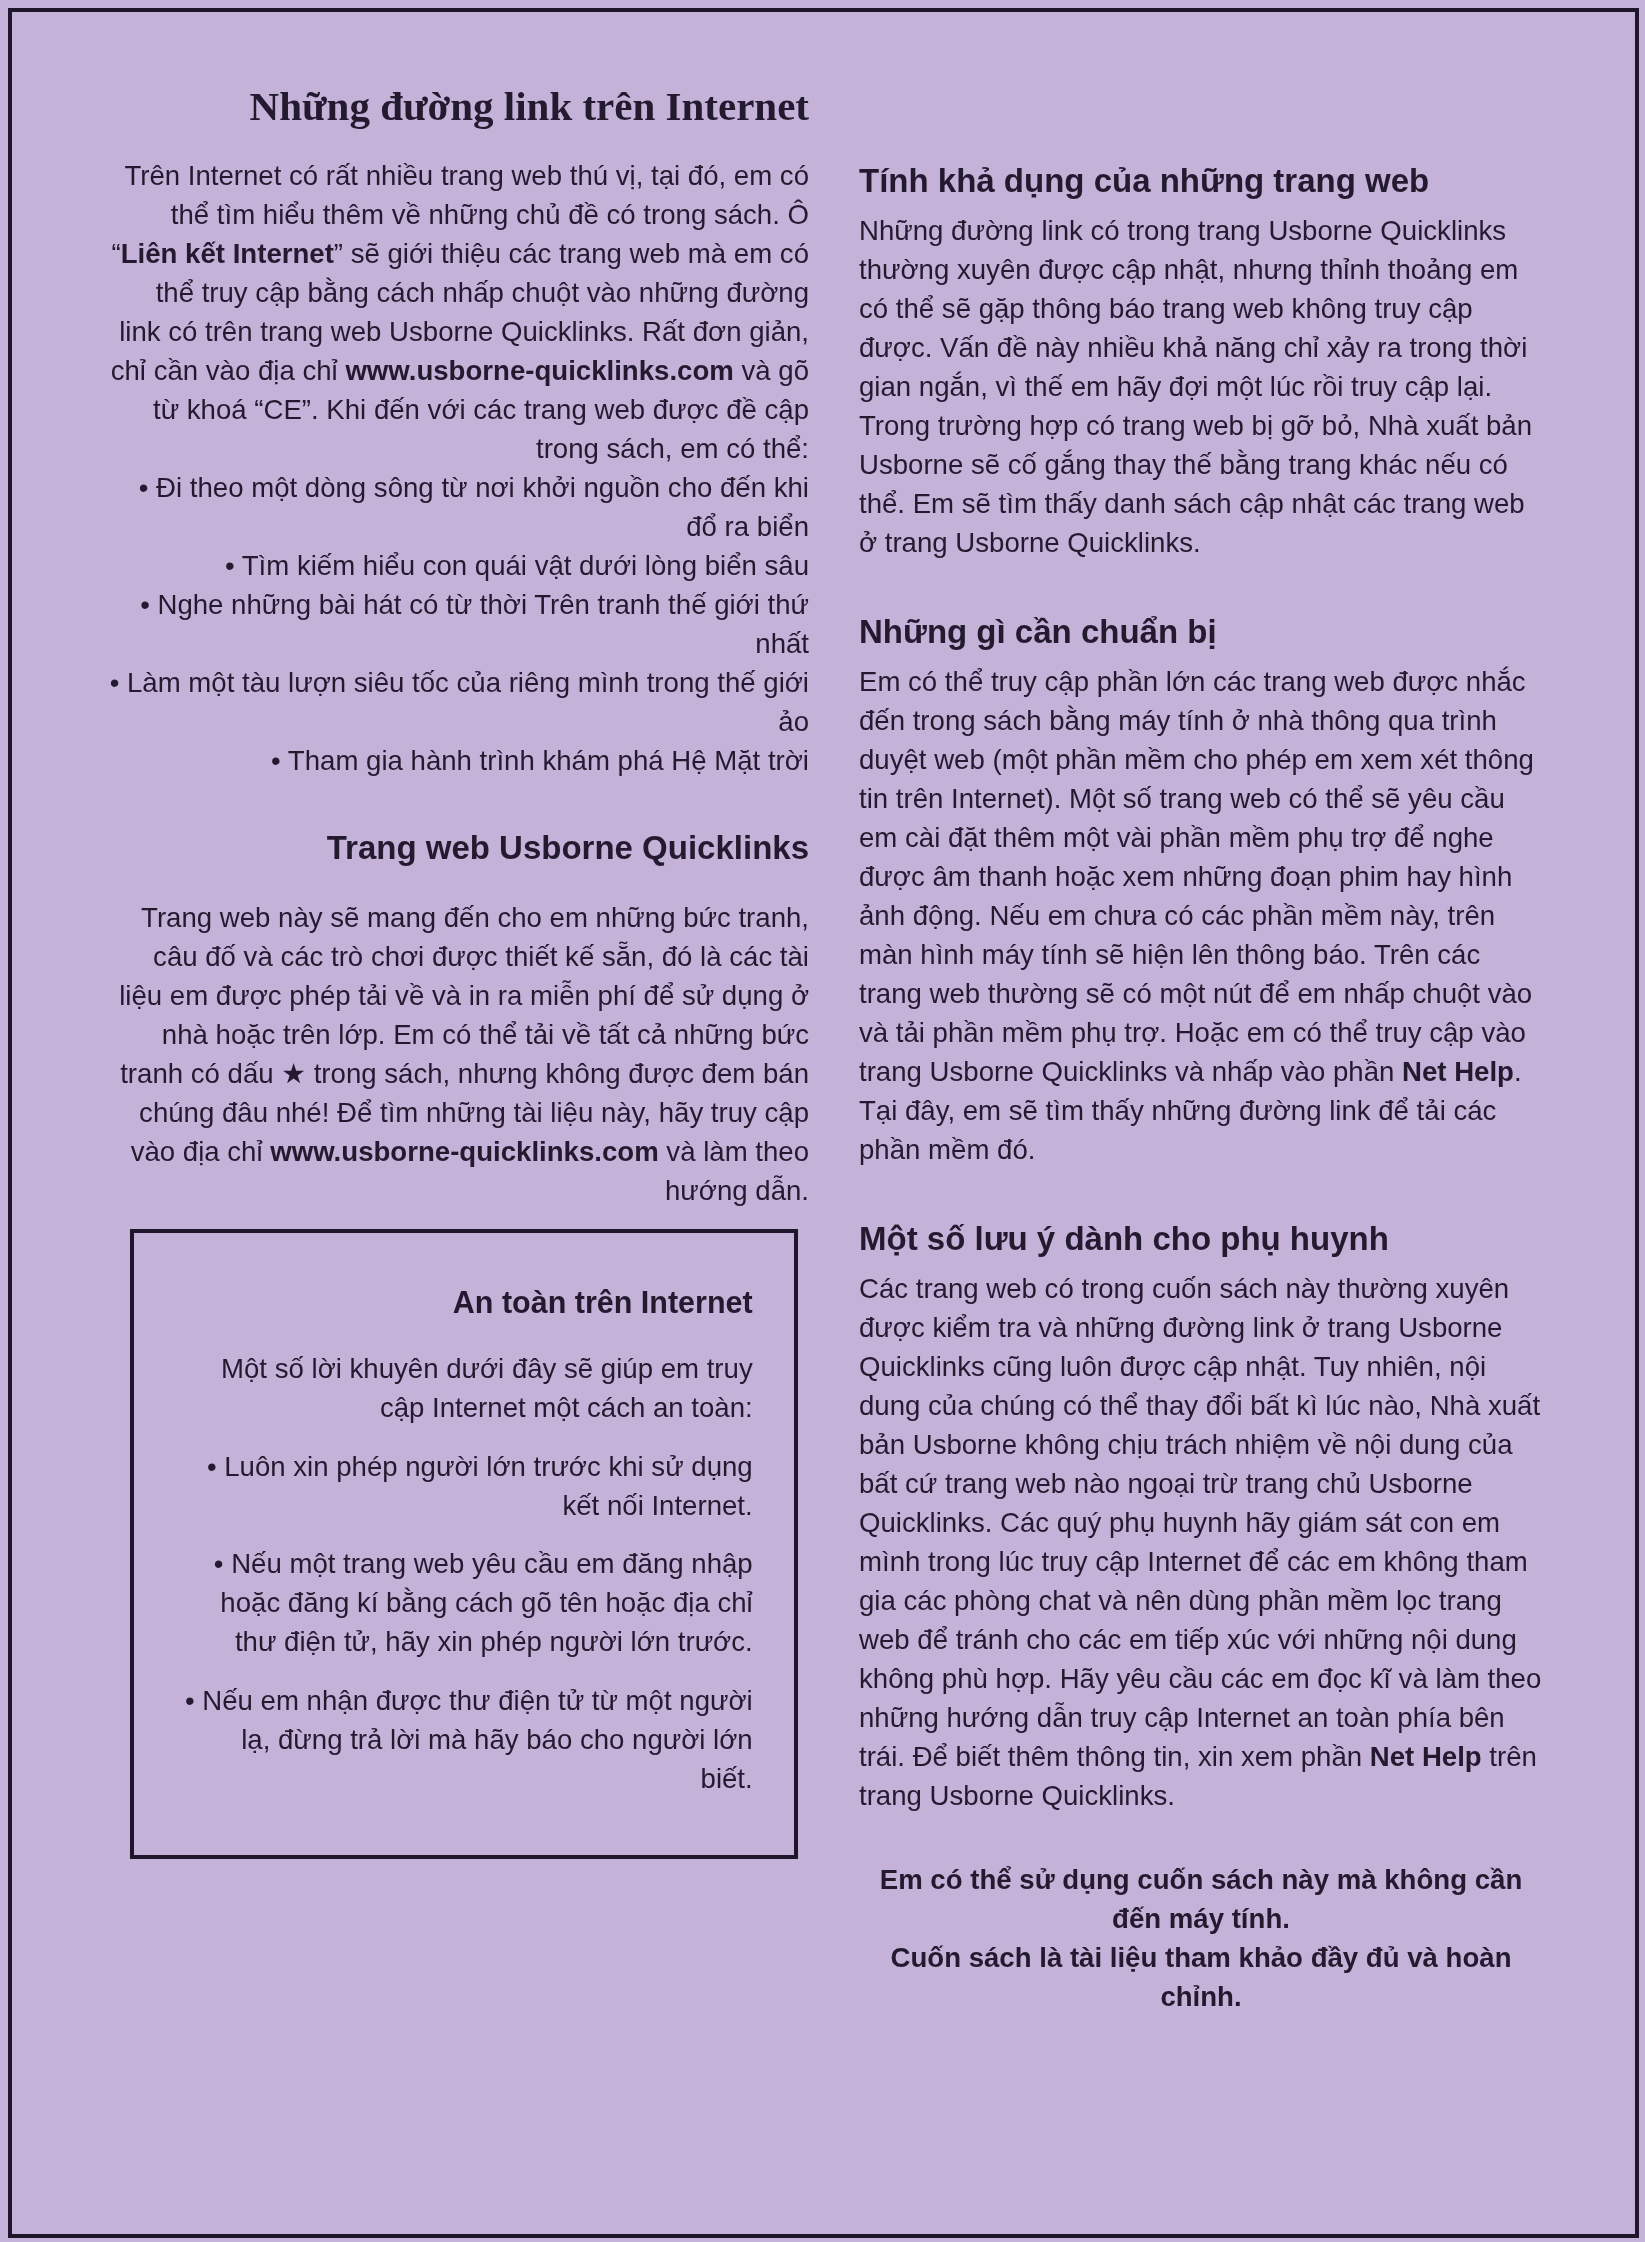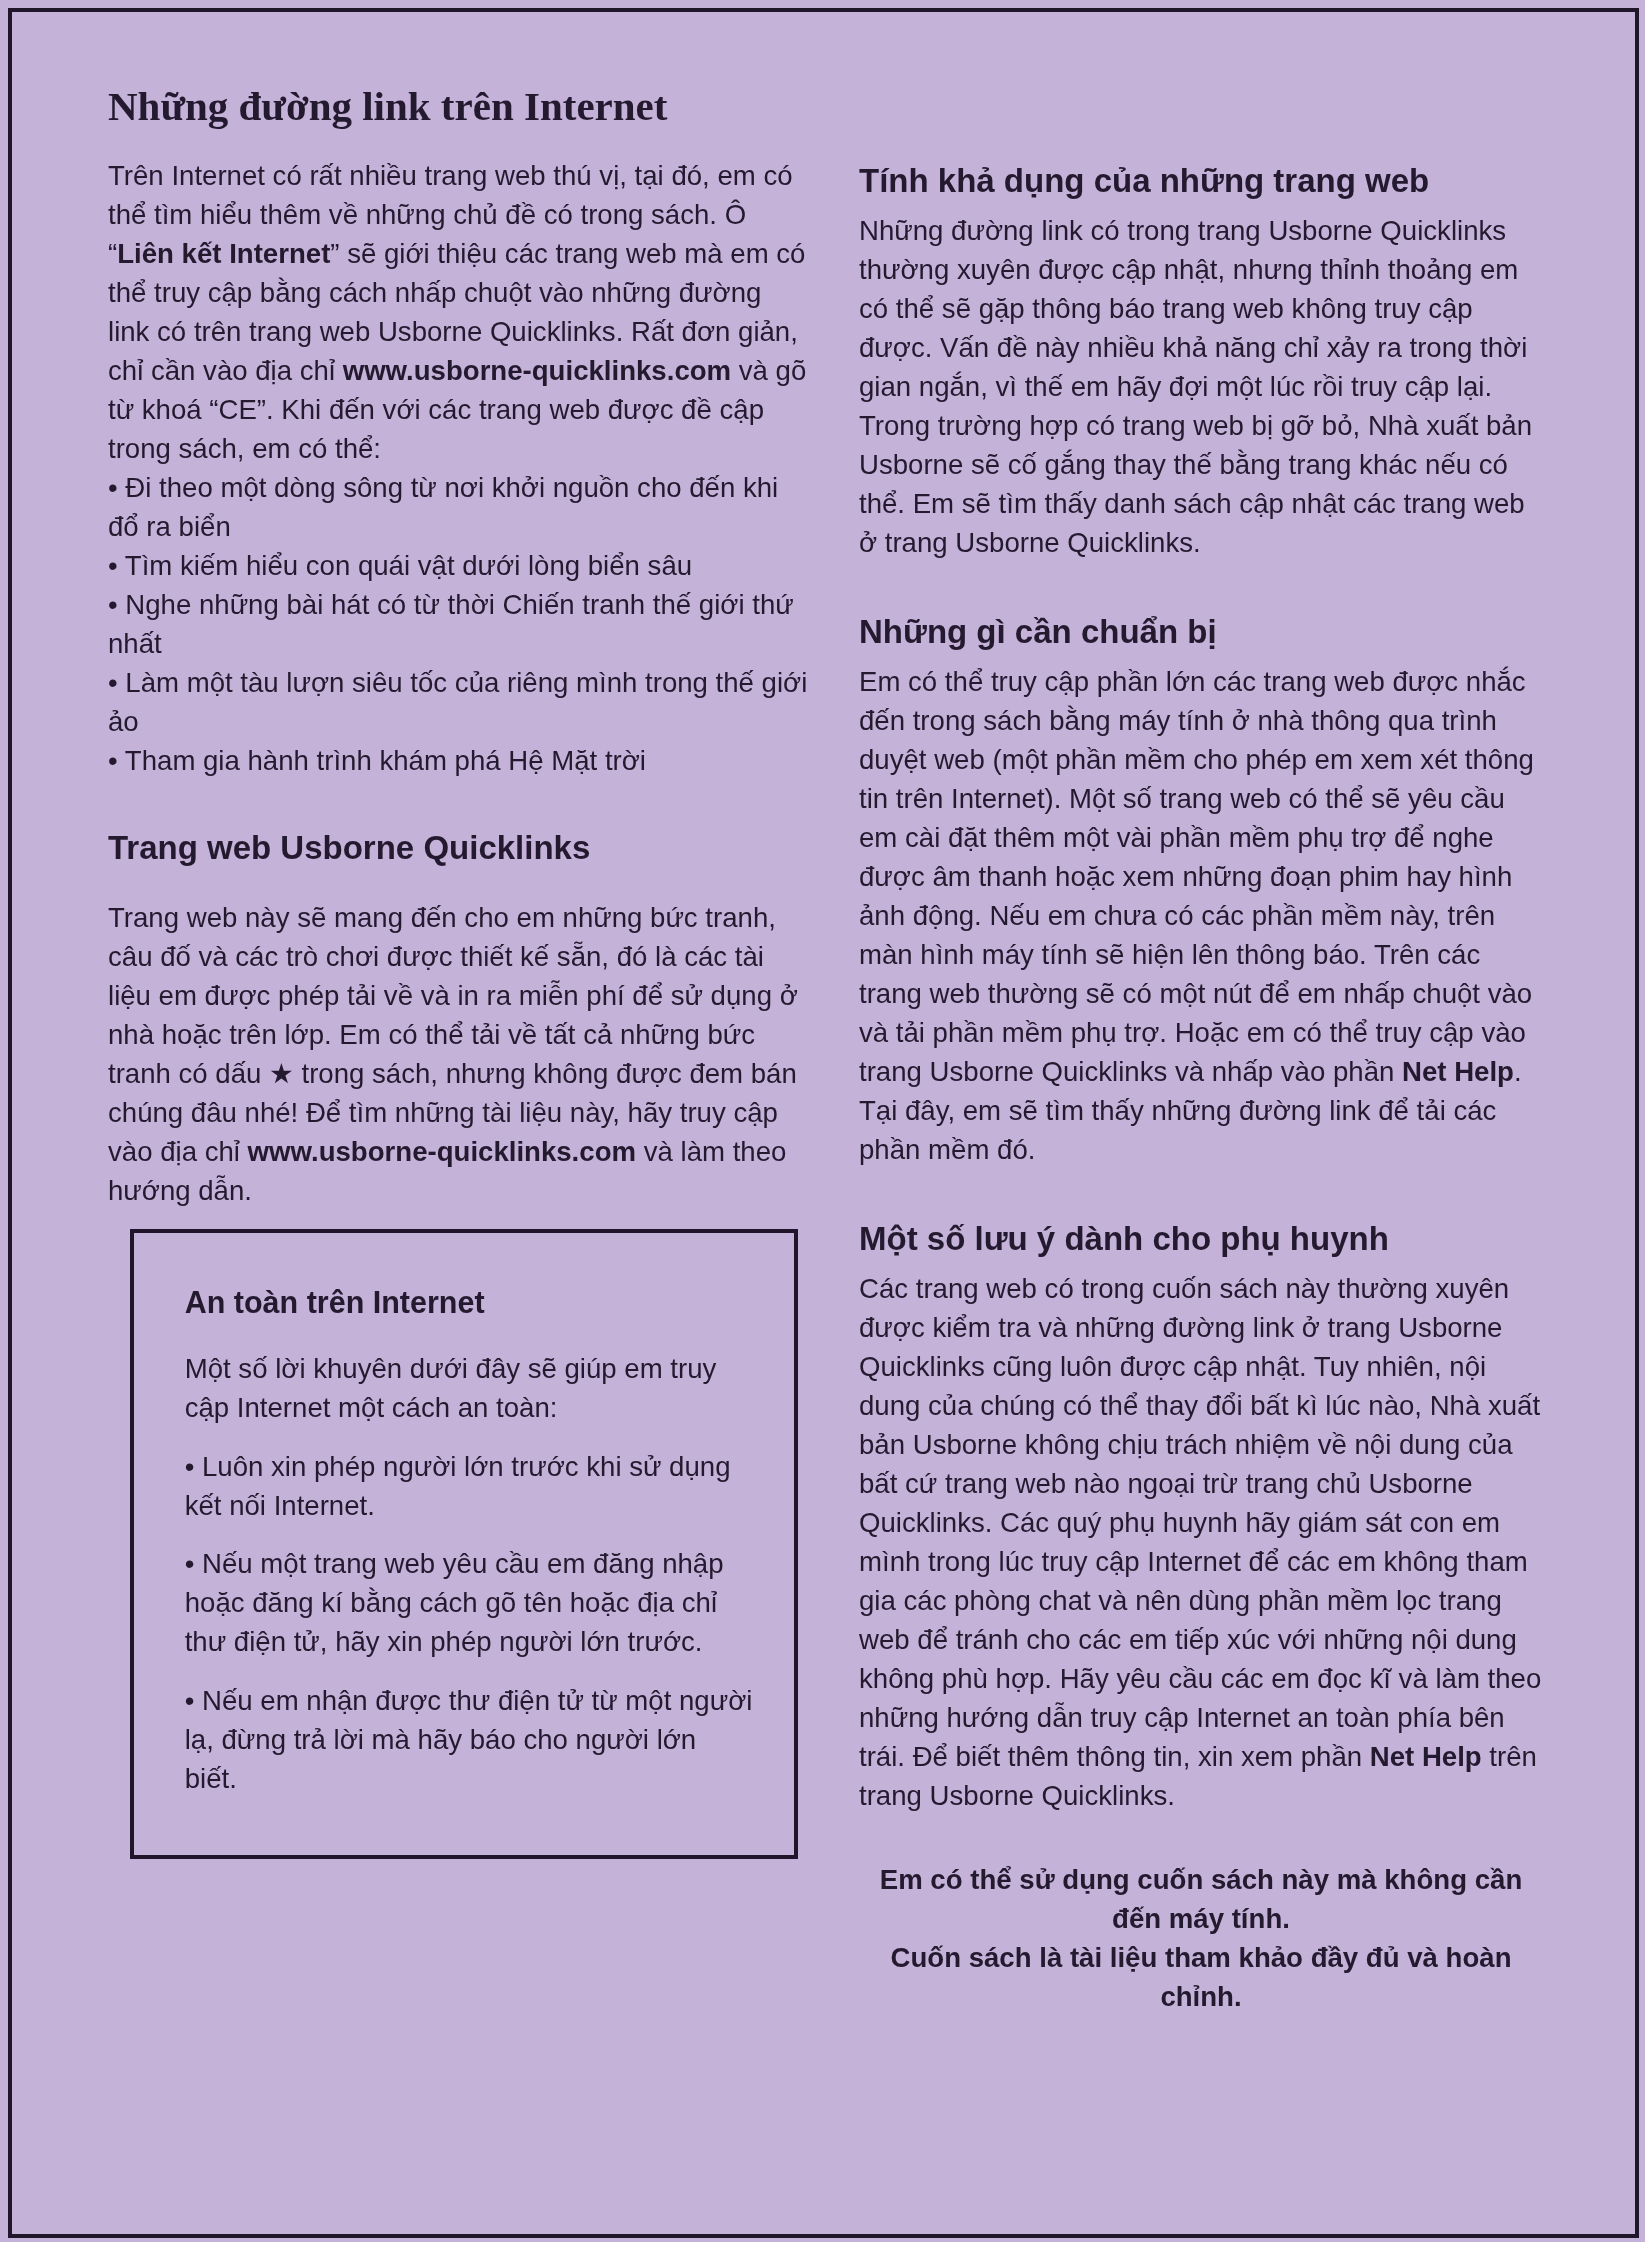--- a/index.html
+++ b/index.html
@@ -26,20 +26,21 @@
   }
   .col {
     position: absolute;
     font-size: 27.6px;
     line-height: 39px;
   }
   .col-left {
     left: 108px;
     top: 83px;
     width: 701px;
+    text-align: right;
   }
   .col-right {
     left: 859px;
     top: 160px;
     width: 684px;
   }
   .page-title {
     font-family: "Liberation Serif", serif;
     font-weight: bold;
     font-size: 41px;
@@ -99,21 +100,21 @@
 <div class="page-frame"></div>
 
 <div class="col col-left">
 
   <h1 class="page-title">Những đường link trên Internet</h1>
 
   <p><span>Trên Internet có rất nhiều trang web thú vị, tại đó, em có thể tìm hiểu thêm về những chủ đề có trong sách. Ô “</span><span class="b">Liên kết Internet</span><span>” sẽ giới thiệu các trang web mà em có thể truy cập bằng cách nhấp chuột vào những đường link có trên trang web Usborne Quicklinks. Rất đơn giản, chỉ cần vào địa chỉ </span><span class="b">www.usborne-quicklinks.com</span><span> và gõ từ khoá “CE”. Khi đến với các trang web được đề cập trong sách, em có thể:</span></p>
 
   <p>• Đi theo một dòng sông từ nơi khởi nguồn cho đến khi đổ ra biển</p>
   <p>• Tìm kiếm hiểu con quái vật dưới lòng biển sâu</p>
-  <p>• Nghe những bài hát có từ thời Chiến tranh thế giới thứ nhất</p>
+  <p>• Nghe những bài hát có từ thời Trên tranh thế giới thứ nhất</p>
   <p>• Làm một tàu lượn siêu tốc của riêng mình trong thế giới ảo</p>
   <p>• Tham gia hành trình khám phá Hệ Mặt trời</p>
 
   <h2 class="section-heading">Trang web Usborne Quicklinks</h2>
 
   <p><span>Trang web này sẽ mang đến cho em những bức tranh, câu đố và các trò chơi được thiết kế sẵn, đó là các tài liệu em được phép tải về và in ra miễn phí để sử dụng ở nhà hoặc trên lớp. Em có thể tải về tất cả những bức tranh có dấu ★ trong sách, nhưng không được đem bán chúng đâu nhé! Để tìm những tài liệu này, hãy truy cập vào địa chỉ </span><span class="b">www.usborne-quicklinks.com</span><span> và làm theo hướng dẫn.</span></p>
 
   <div class="safety-box">
     <h3 class="safety-heading">An toàn trên Internet</h3>
     <p class="safety-intro">Một số lời khuyên dưới đây sẽ giúp em truy cập Internet một cách an toàn:</p>

